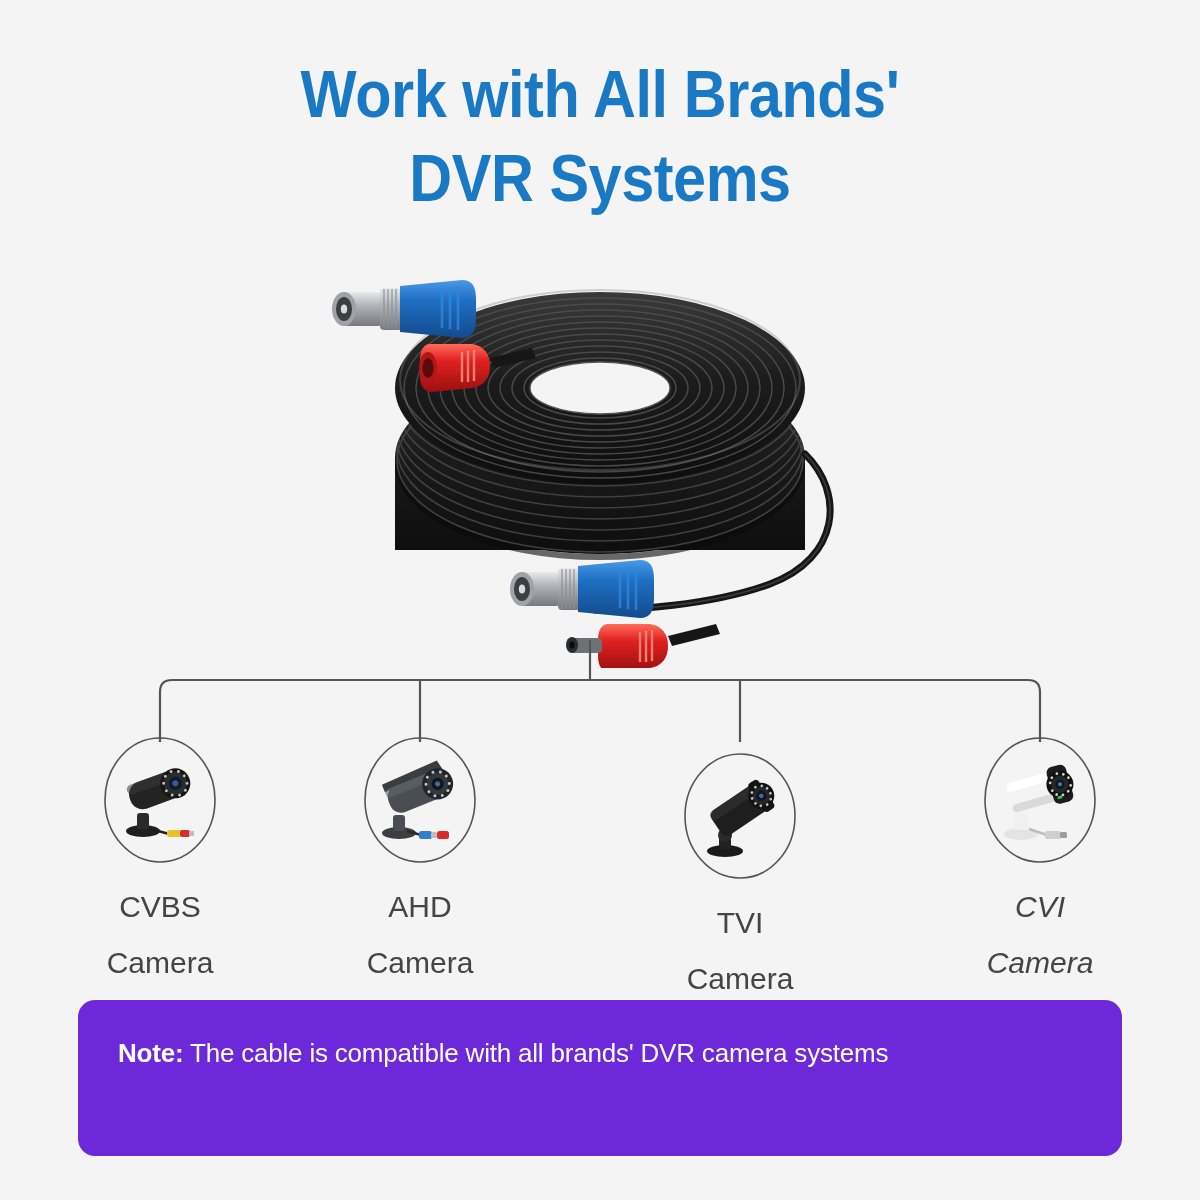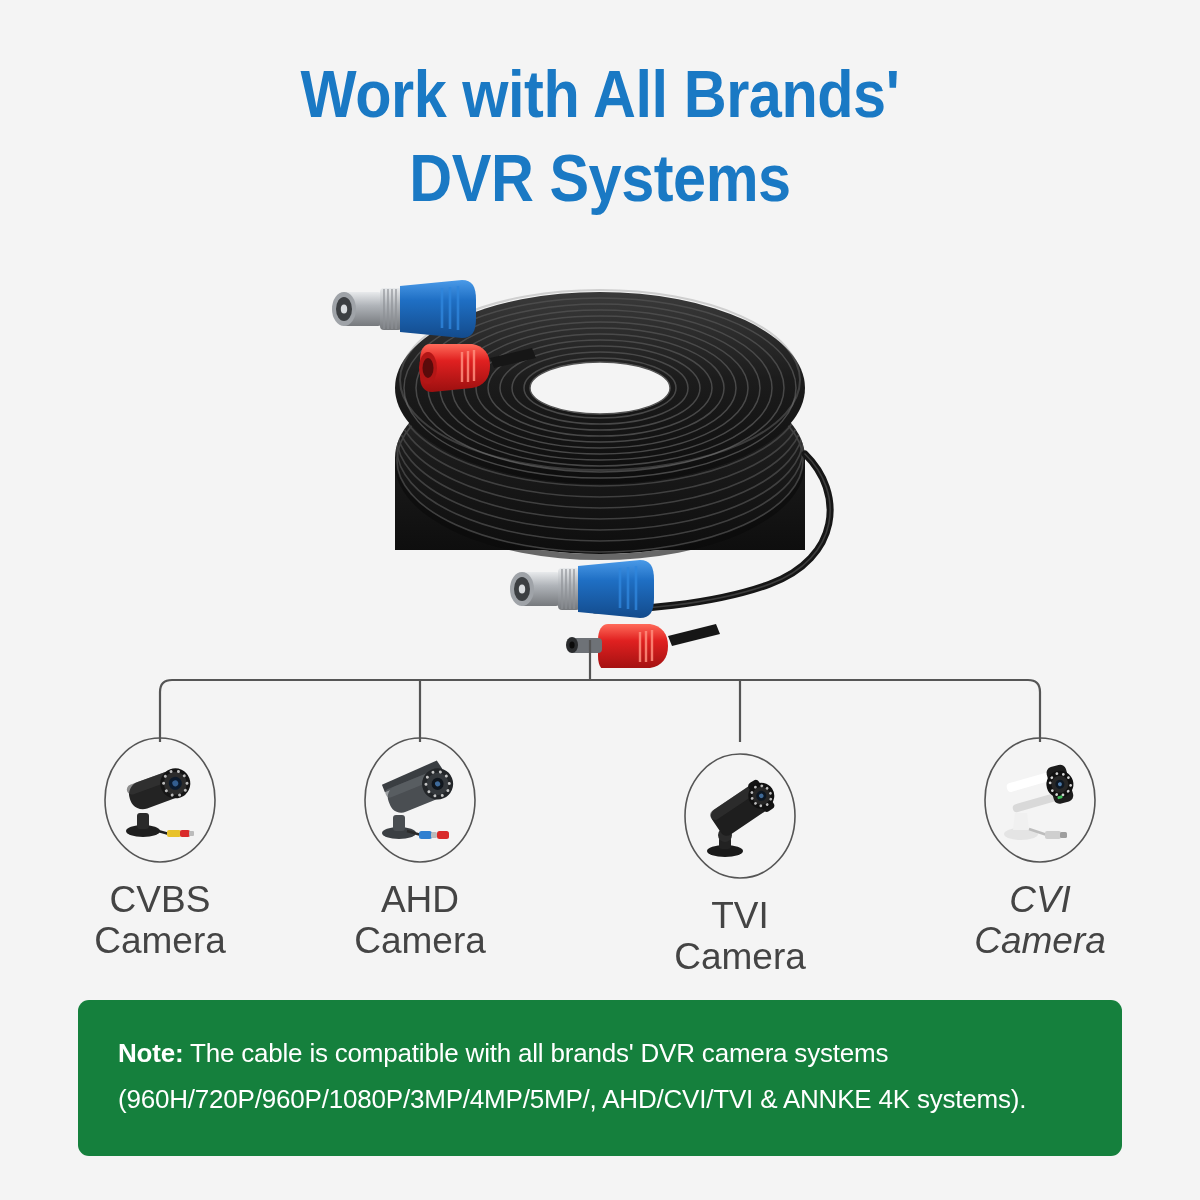--- a/index.html
+++ b/index.html
@@ -34,32 +34,32 @@
 
   
   .cam-row{position:absolute;left:0;top:735px;width:1200px;height:230px;}
   .cam-node{position:absolute;width:220px;text-align:center;}
   .cam-circle{
     position:relative;width:114px;height:130px;margin:0 auto;
   }
   .cam-label{
     margin-top:14px;
     color:#444444;
-    font-size:37px;
-    line-height:41px;
+    font-size:30px;
+    line-height:56px;
     font-weight:400;
     white-space:pre-line;
   }
 
   
   .note-box{
     position:absolute;left:78px;top:1000px;
     width:1044px;height:156px;
-    background:#15803d;
-    border-radius:11px;
+    background:#6d28d9;
+    border-radius:17px;
     box-sizing:border-box;
     padding:30px 40px 0 40px;
     color:#ffffff;
   }
   .note-line{
     font-size:26px;
     line-height:46px;
     white-space:nowrap;
     letter-spacing:-0.2px;
   }
@@ -396,16 +396,15 @@
       <div class="cam-label">CVI
 Camera</div>
     </div>
 
   </div>
 
   <div class="note-box">
     <div class="note-line">
       <span class="note-strong">Note:</span><span> The cable is compatible with all brands' DVR camera systems</span>
     </div>
-    <div class="note-line">(960H/720P/960P/1080P/3MP/4MP/5MP/, AHD/CVI/TVI &amp; ANNKE 4K systems).</div>
   </div>
 
 </div>
 
 </body></html>

